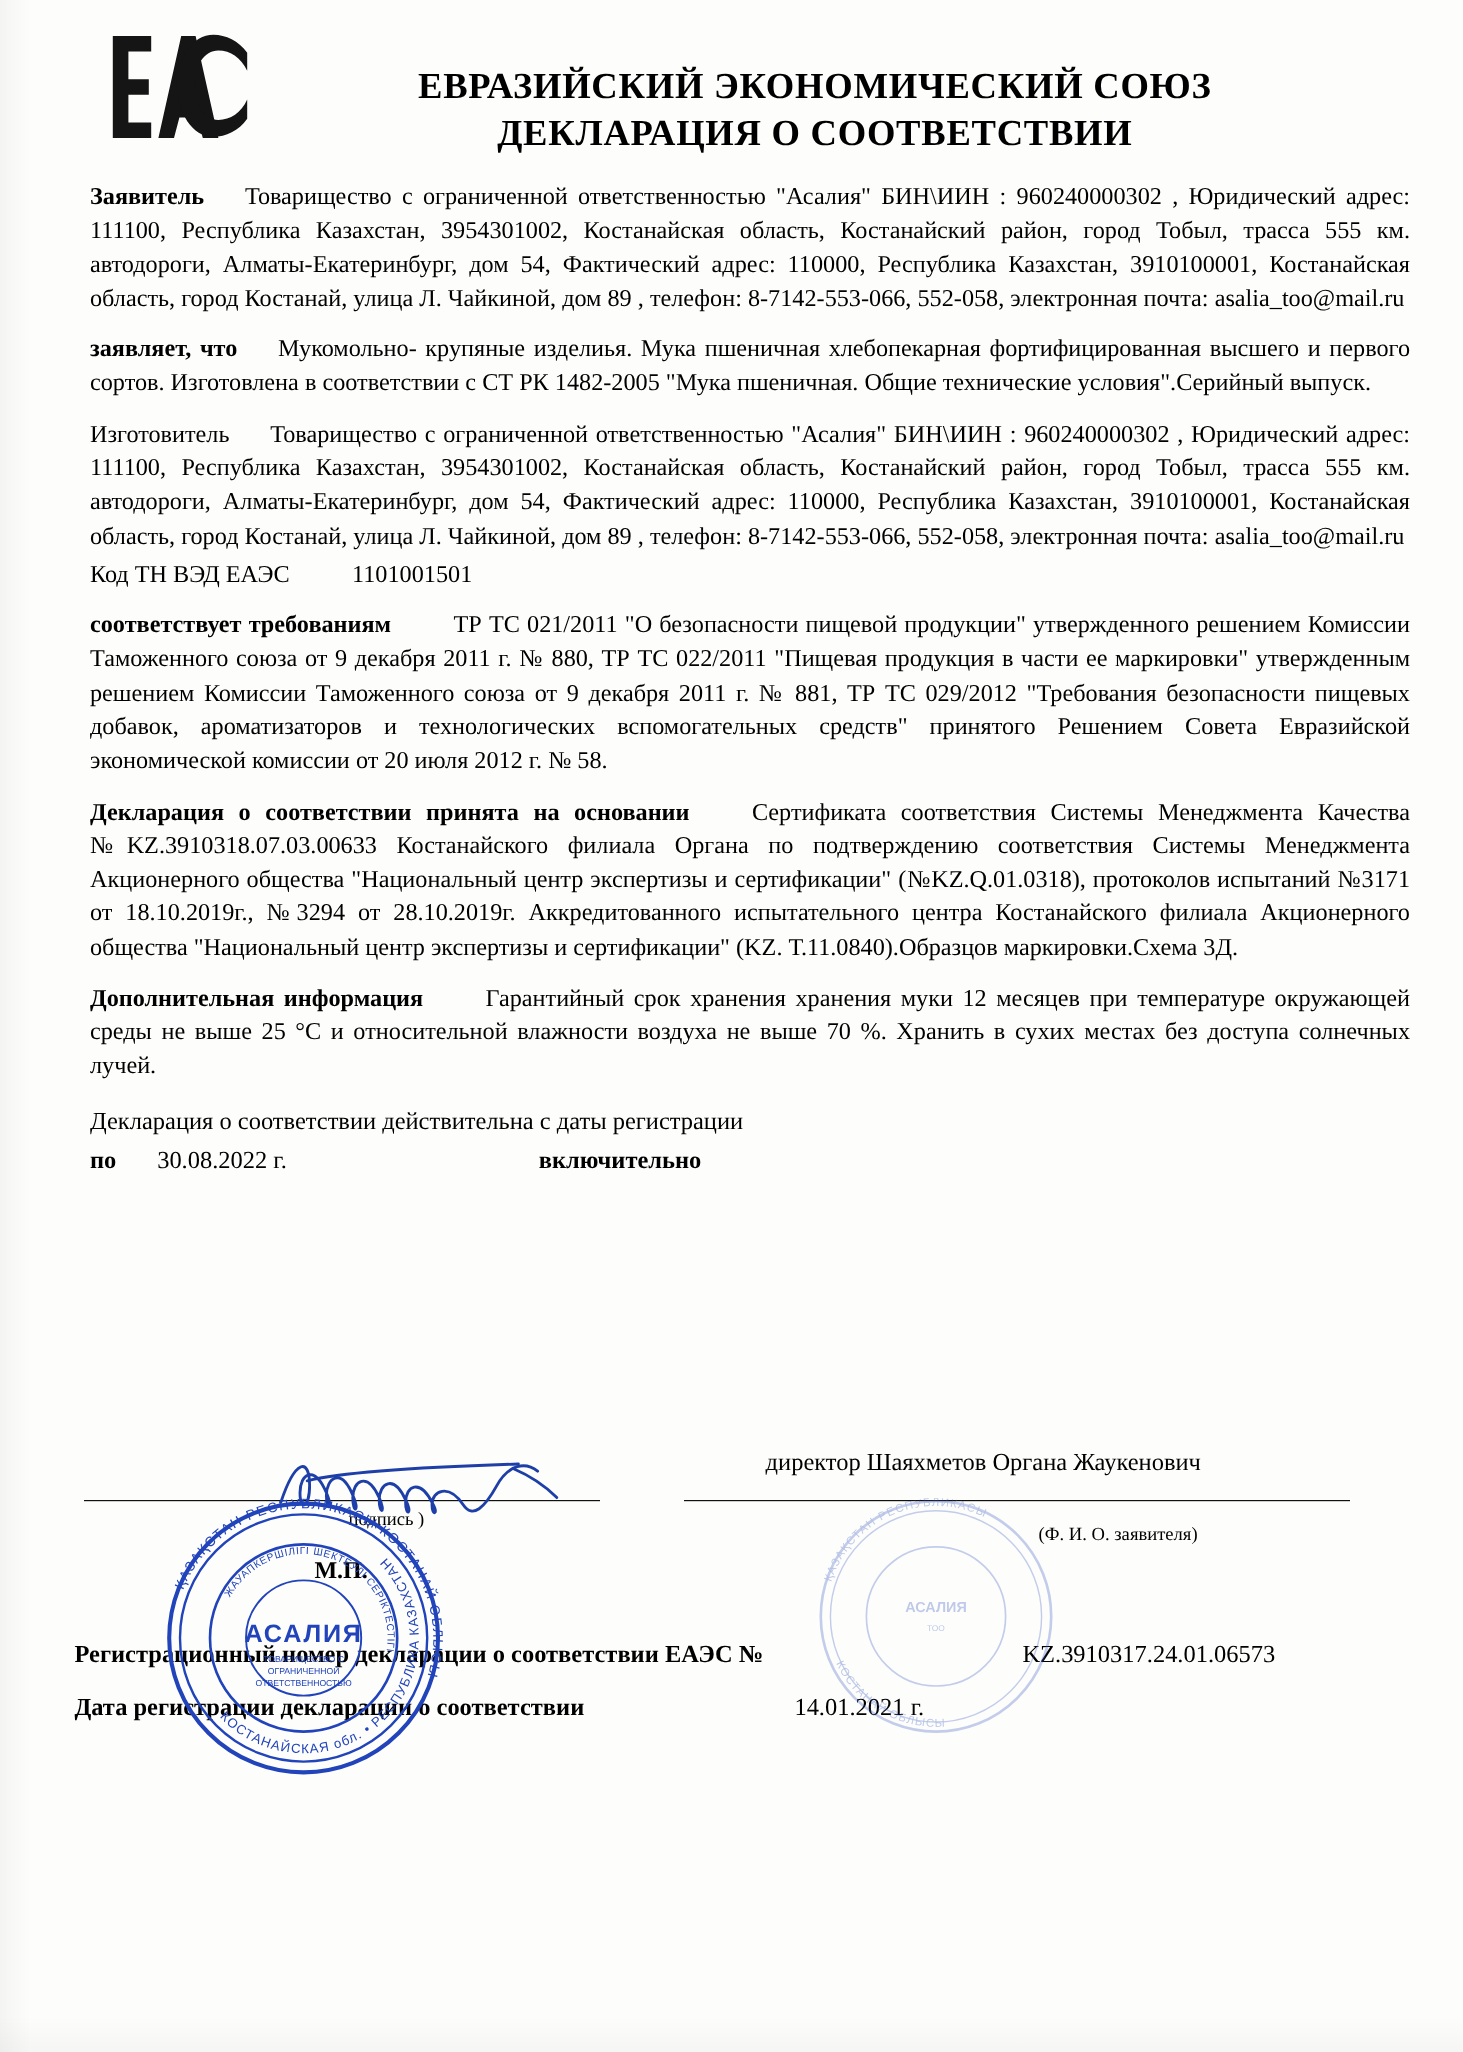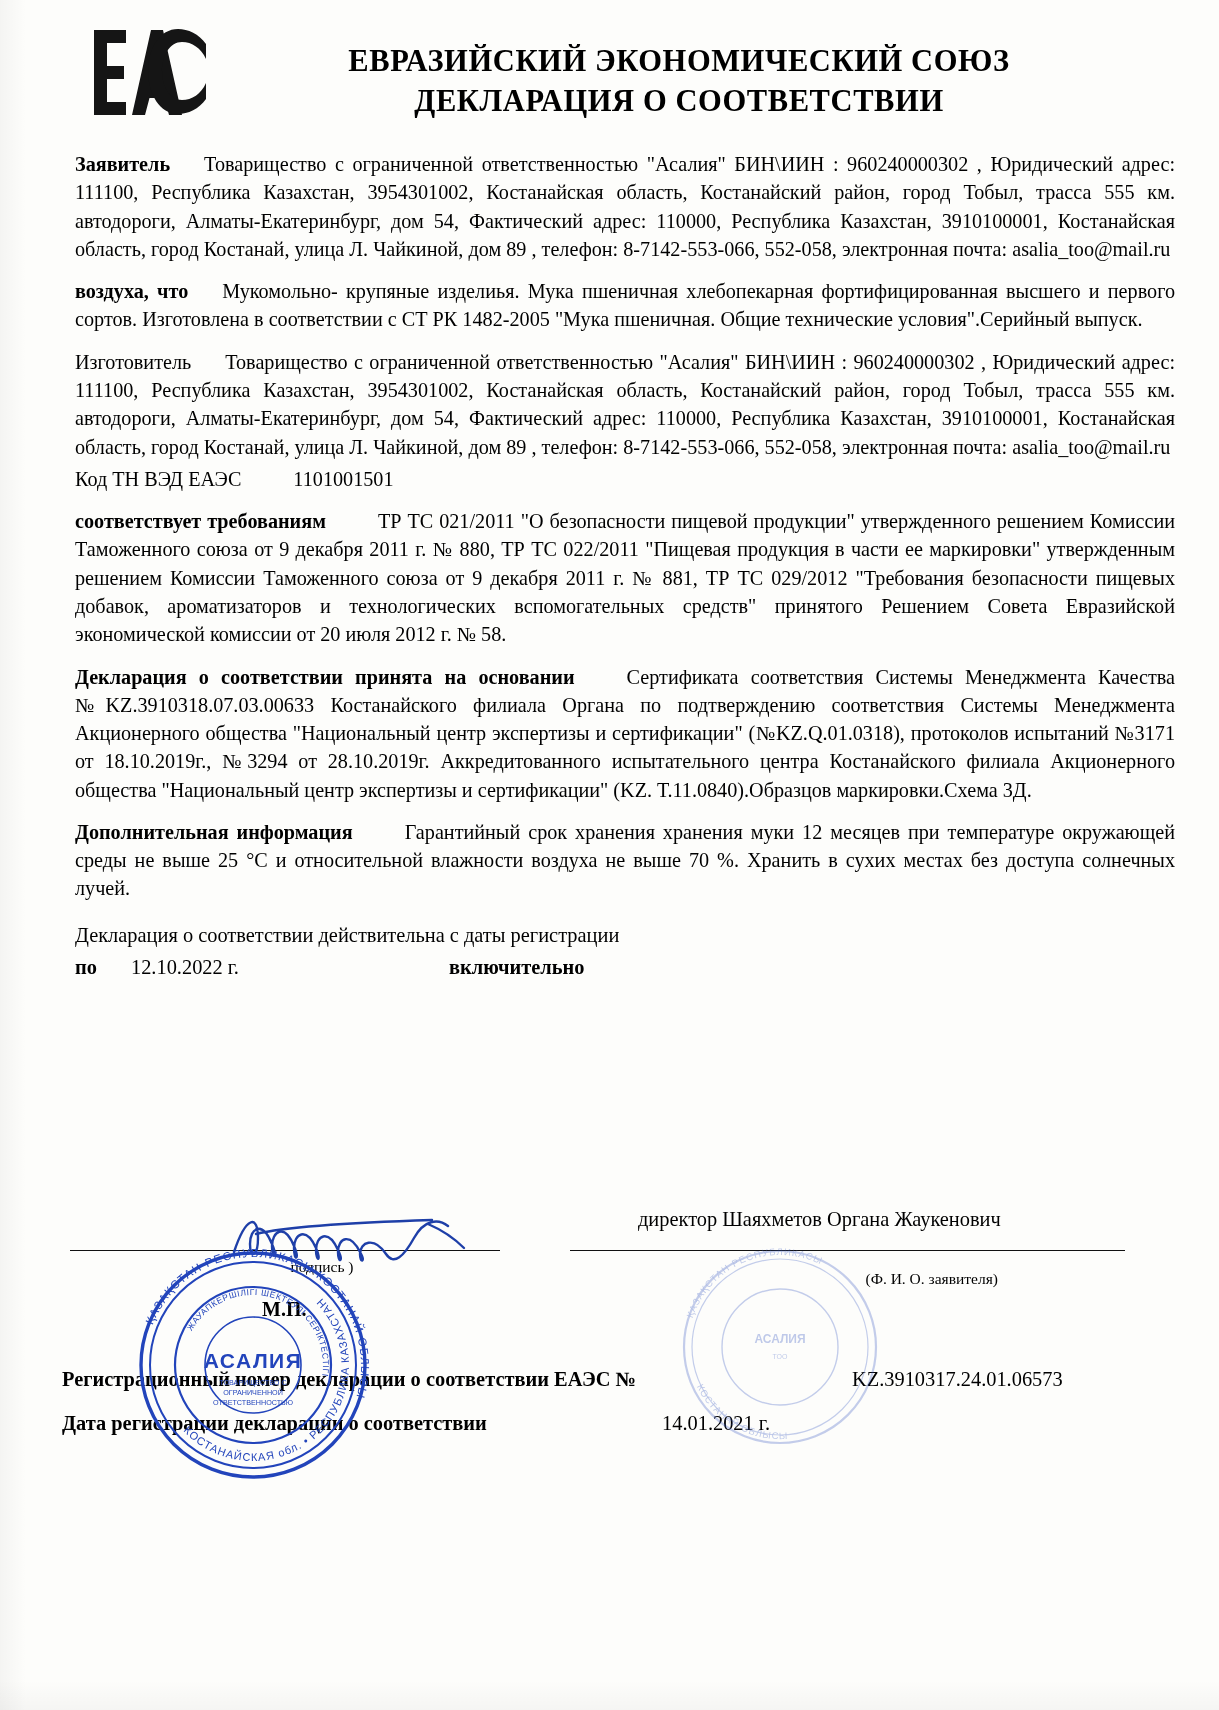--- a/index.html
+++ b/index.html
@@ -33,21 +33,21 @@
     pointer-events: none;
   }
 
   
   .header {
     position: absolute;
     left: 90px;
     top: 22px;
     width: 1040px;
     display: flex;
-    align-items: flex-start;
+    align-items: flex-end;
   }
   .eac-mark {
     width: 118px;
     height: 104px;
     position: relative;
     flex: 0 0 auto;
     margin-top: 6px;
   }
   .eac-mark svg { display: block; }
   .title-block {
@@ -204,21 +204,21 @@
   </div>
 
   <div class="content">
 
     <p class="para block">
       <span class="lbl">Заявитель</span><span class="gap-md"></span><span>Товарищество с ограниченной ответственностью "Асалия" БИН\ИИН : 960240000302 , Юридический адрес: 111100, Республика Казахстан, 3954301002, Костанайская область, Костанайский район, город Тобыл, трасса 555 км. автодороги, Алматы-Екатеринбург, дом 54, Фактический адрес: 110000, Республика Казахстан, 3910100001, Костанайская область, город  Костанай, улица Л. Чайкиной, дом 89 , телефон: 8-7142-553-066, 552-058, электронная почта: asalia_too@mail.ru</span>
     </p>
 
 
     <p class="para block">
-      <span class="lbl">воздуха, что</span><span class="gap-md"></span><span>Мукомольно- крупяные изделиья. Мука пшеничная  хлебопекарная фортифицированная высшего и  первого сортов. Изготовлена в соответствии с СТ РК 1482-2005 "Мука пшеничная. Общие технические условия".Серийный выпуск.</span>
+      <span class="lbl">заявляет, что</span><span class="gap-md"></span><span>Мукомольно- крупяные изделиья. Мука пшеничная  хлебопекарная фортифицированная высшего и  первого сортов. Изготовлена в соответствии с СТ РК 1482-2005 "Мука пшеничная. Общие технические условия".Серийный выпуск.</span>
     </p>
 
     <p class="para">
       <span>Изготовитель</span><span class="gap-md"></span><span>Товарищество с ограниченной ответственностью "Асалия" БИН\ИИН : 960240000302 , Юридический адрес: 111100, Республика Казахстан, 3954301002, Костанайская область, Костанайский район, город Тобыл, трасса 555 км. автодороги, Алматы-Екатеринбург, дом 54, Фактический адрес: 110000, Республика Казахстан, 3910100001, Костанайская область, город  Костанай, улица Л. Чайкиной, дом 89 , телефон: 8-7142-553-066, 552-058, электронная почта: asalia_too@mail.ru</span>
     </p>
 
     <p class="para block">
       <span>Код ТН ВЭД ЕАЭС</span><span class="gap-lg"></span><span>1101001501</span>
     </p>
 
@@ -229,21 +229,21 @@
     <p class="para block">
       <span class="lbl">Декларация о соответствии принята на основании</span><span class="gap-lg"></span><span>Сертификата соответствия Системы Менеджмента Качества №KZ.3910318.07.03.00633 Костанайского филиала Органа по подтверждению соответствия Системы Менеджмента   Акционерного общества "Национальный центр экспертизы и сертификации" (№KZ.Q.01.0318), протоколов испытаний №3171  от  18.10.2019г., №3294  от 28.10.2019г.  Аккредитованного испытательного центра Костанайского филиала Акционерного общества "Национальный центр экспертизы и сертификации" (KZ. Т.11.0840).Образцов маркировки.Схема 3Д.</span>
     </p>
 
     <p class="para block">
       <span class="lbl">Дополнительная информация</span><span class="gap-lg"></span><span>Гарантийный  срок  хранения  хранения муки  12 месяцев  при  температуре  окружающей среды не выше  25 °С  и  относительной влажности воздуха   не выше 70 %. Хранить в сухих местах без доступа  солнечных лучей.</span>
     </p>
 
     <div class="valid-title">Декларация о соответствии действительна с даты регистрации</div>
     <div class="valid-row">
-      <span class="bold">по</span><span class="gap-md"></span><span>12.10.2022 г.</span><span style="display:inline-block;width:210px"></span><span class="bold">включительно</span>
+      <span class="bold">по</span><span class="gap-md"></span><span>30.08.2022 г.</span><span style="display:inline-block;width:210px"></span><span class="bold">включительно</span>
     </div>
   </div>
 
   <div class="sign-zone">
     <div class="sign-rules">
       <div class="rule left"></div>
       <div class="rule right"></div>
       <div class="sign-name">директор Шаяхметов Органа Жаукенович</div>
     </div>
     <div class="sign-captions">

